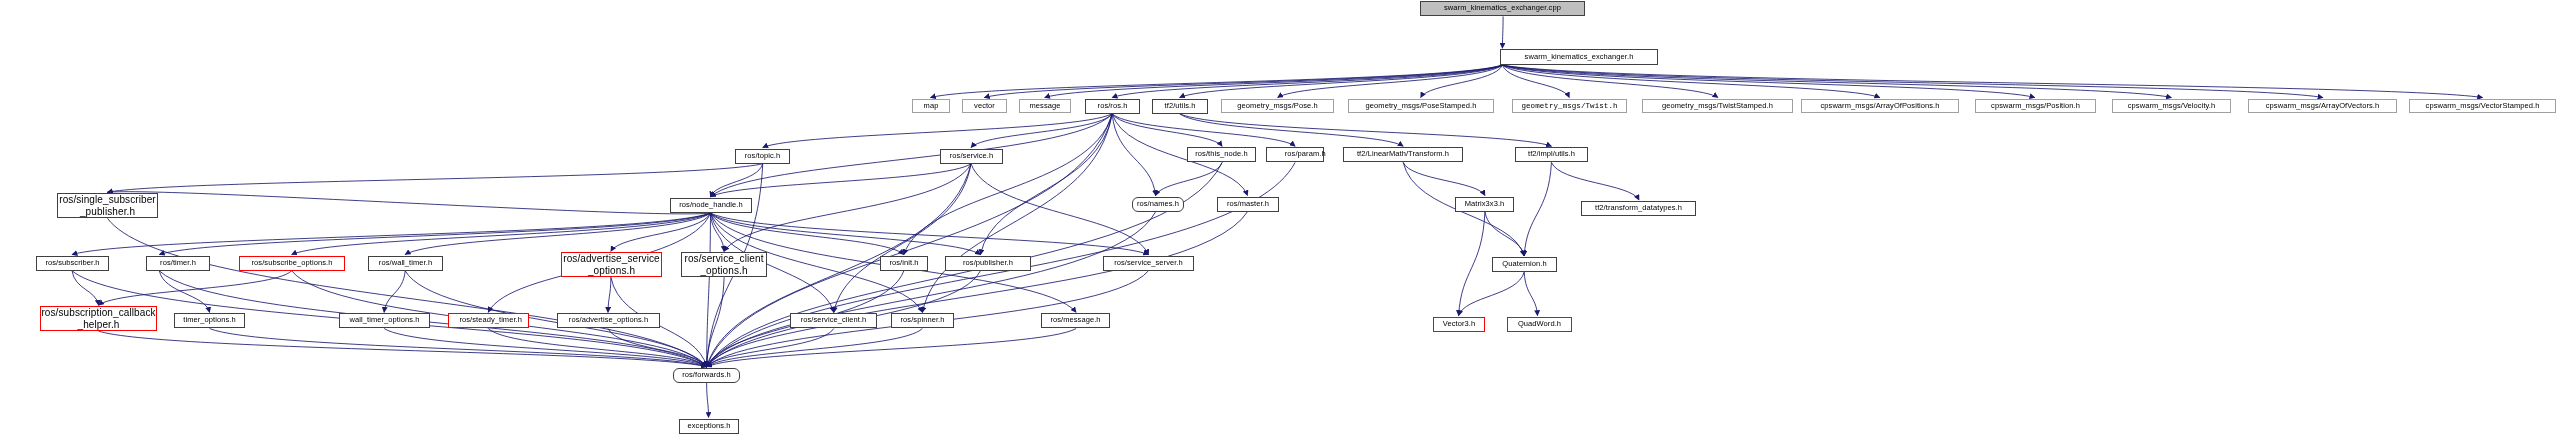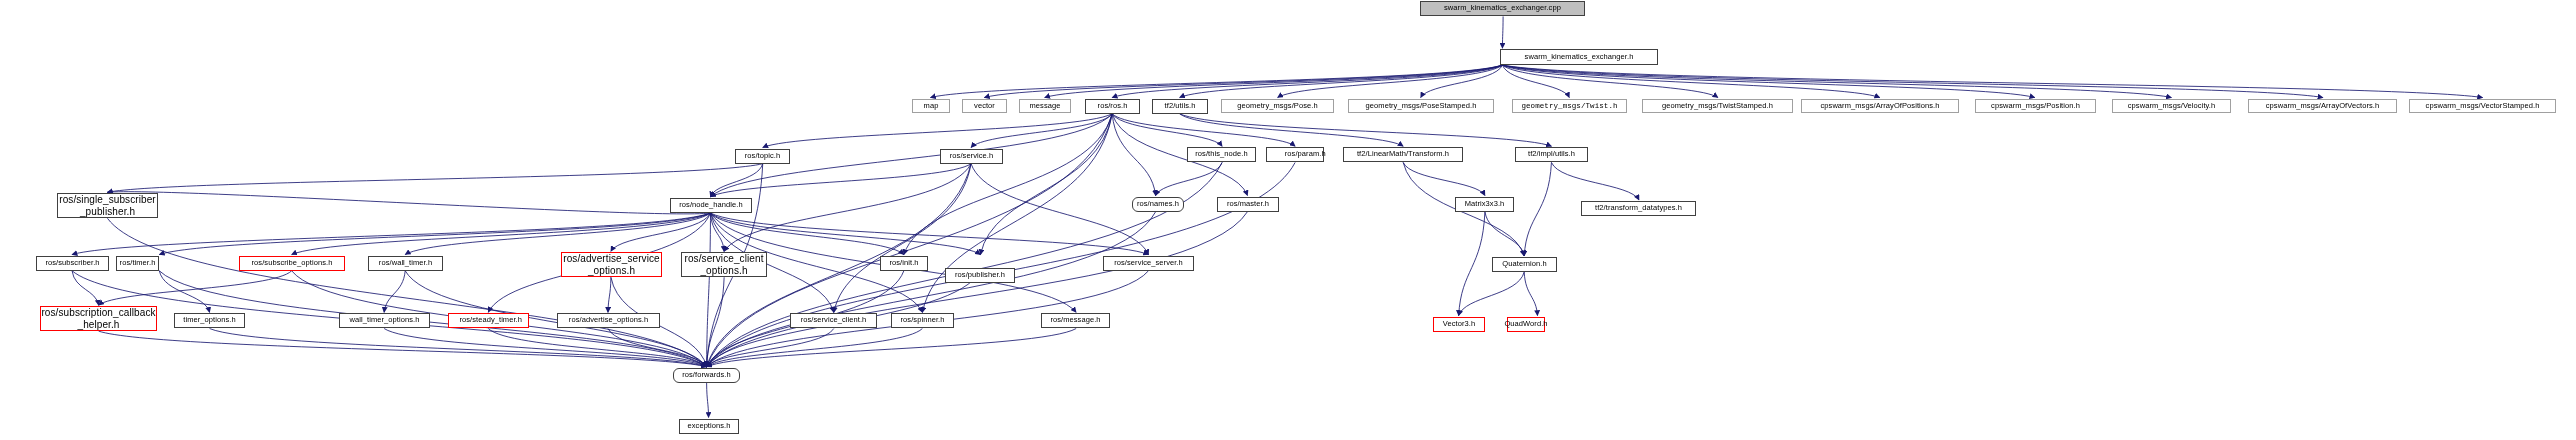--- a/index.html
+++ b/index.html
@@ -190,39 +190,39 @@
       <div class="node" style="left: 1343px; top: 147px; width: 120px; height: 15px;">tf2/LinearMath/Transform.h</div>
       <div class="node" style="left: 1515px; top: 147px; width: 73px; height: 15px;">tf2/impl/utils.h</div>
       <div class="node two-line" style="left: 57px; top: 193px; width: 101px; height: 25px;">ros/single_subscriber
 _publisher.h</div>
       <div class="node" style="left: 670px; top: 198px; width: 82px; height: 15px;">ros/node_handle.h</div>
       <div class="node" style="left: 1132px; top: 197px; width: 52px; height: 15px; border-radius: 6px;">ros/names.h</div>
       <div class="node" style="left: 1217px; top: 197px; width: 62px; height: 15px;">ros/master.h</div>
       <div class="node" style="left: 1455px; top: 197px; width: 59px; height: 15px;">Matrix3x3.h</div>
       <div class="node" style="left: 1581px; top: 201px; width: 115px; height: 15px;">tf2/transform_datatypes.h</div>
       <div class="node" style="left: 36px; top: 256px; width: 73px; height: 15px;">ros/subscriber.h</div>
-      <div class="node" style="left: 116px; top: 256px; width: 43px; height: 15px;">ros/timer.h</div>
+      <div class="node" style="left: 146px; top: 256px; width: 64px; height: 15px;">ros/timer.h</div>
       <div class="node red" style="left: 239px; top: 256px; width: 106px; height: 15px;">ros/subscribe_options.h</div>
       <div class="node" style="left: 368px; top: 256px; width: 75px; height: 15px;">ros/wall_timer.h</div>
       <div class="node red two-line" style="left: 561px; top: 252px; width: 101px; height: 25px;">ros/advertise_service
 _options.h</div>
       <div class="node two-line" style="left: 681px; top: 252px; width: 86px; height: 25px;">ros/service_client
 _options.h</div>
       <div class="node" style="left: 880px; top: 256px; width: 48px; height: 15px;">ros/init.h</div>
-      <div class="node" style="left: 945px; top: 268px; width: 70px; height: 15px;">ros/publisher.h</div>
+      <div class="node" style="left: 945px; top: 256px; width: 86px; height: 15px;">ros/publisher.h</div>
       <div class="node" style="left: 1103px; top: 256px; width: 91px; height: 15px;">ros/service_server.h</div>
       <div class="node" style="left: 1492px; top: 257px; width: 65px; height: 15px;">Quaternion.h</div>
       <div class="node red two-line" style="left: 40px; top: 306px; width: 117px; height: 25px;">ros/subscription_callback
 _helper.h</div>
       <div class="node" style="left: 174px; top: 313px; width: 71px; height: 15px;">timer_options.h</div>
       <div class="node" style="left: 339px; top: 313px; width: 91px; height: 15px;">wall_timer_options.h</div>
       <div class="node red" style="left: 448px; top: 313px; width: 81px; height: 15px; padding-left: 7px;">ros/steady_timer.h</div>
       <div class="node" style="left: 557px; top: 313px; width: 103px; height: 15px;">ros/advertise_options.h</div>
       <div class="node" style="left: 790px; top: 313px; width: 87px; height: 15px;">ros/service_client.h</div>
       <div class="node" style="left: 891px; top: 313px; width: 63px; height: 15px;">ros/spinner.h</div>
       <div class="node" style="left: 1041px; top: 313px; width: 69px; height: 15px;">ros/message.h</div>
       <div class="node red" style="left: 1433px; top: 317px; width: 52px; height: 15px;">Vector3.h</div>
-      <div class="node red" style="left: 1507px; top: 317px; width: 38px; height: 15px;">QuadWord.h</div>
+      <div class="node red" style="left: 1507px; top: 317px; width: 65px; height: 15px;">QuadWord.h</div>
       <div class="node" style="left: 673px; top: 368px; width: 67px; height: 15px; border-radius: 6px;">ros/forwards.h</div>
       <div class="node" style="left: 679px; top: 419px; width: 60px; height: 15px;">exceptions.h</div>
     </div>
 </div>
 
 
 </body></html>

